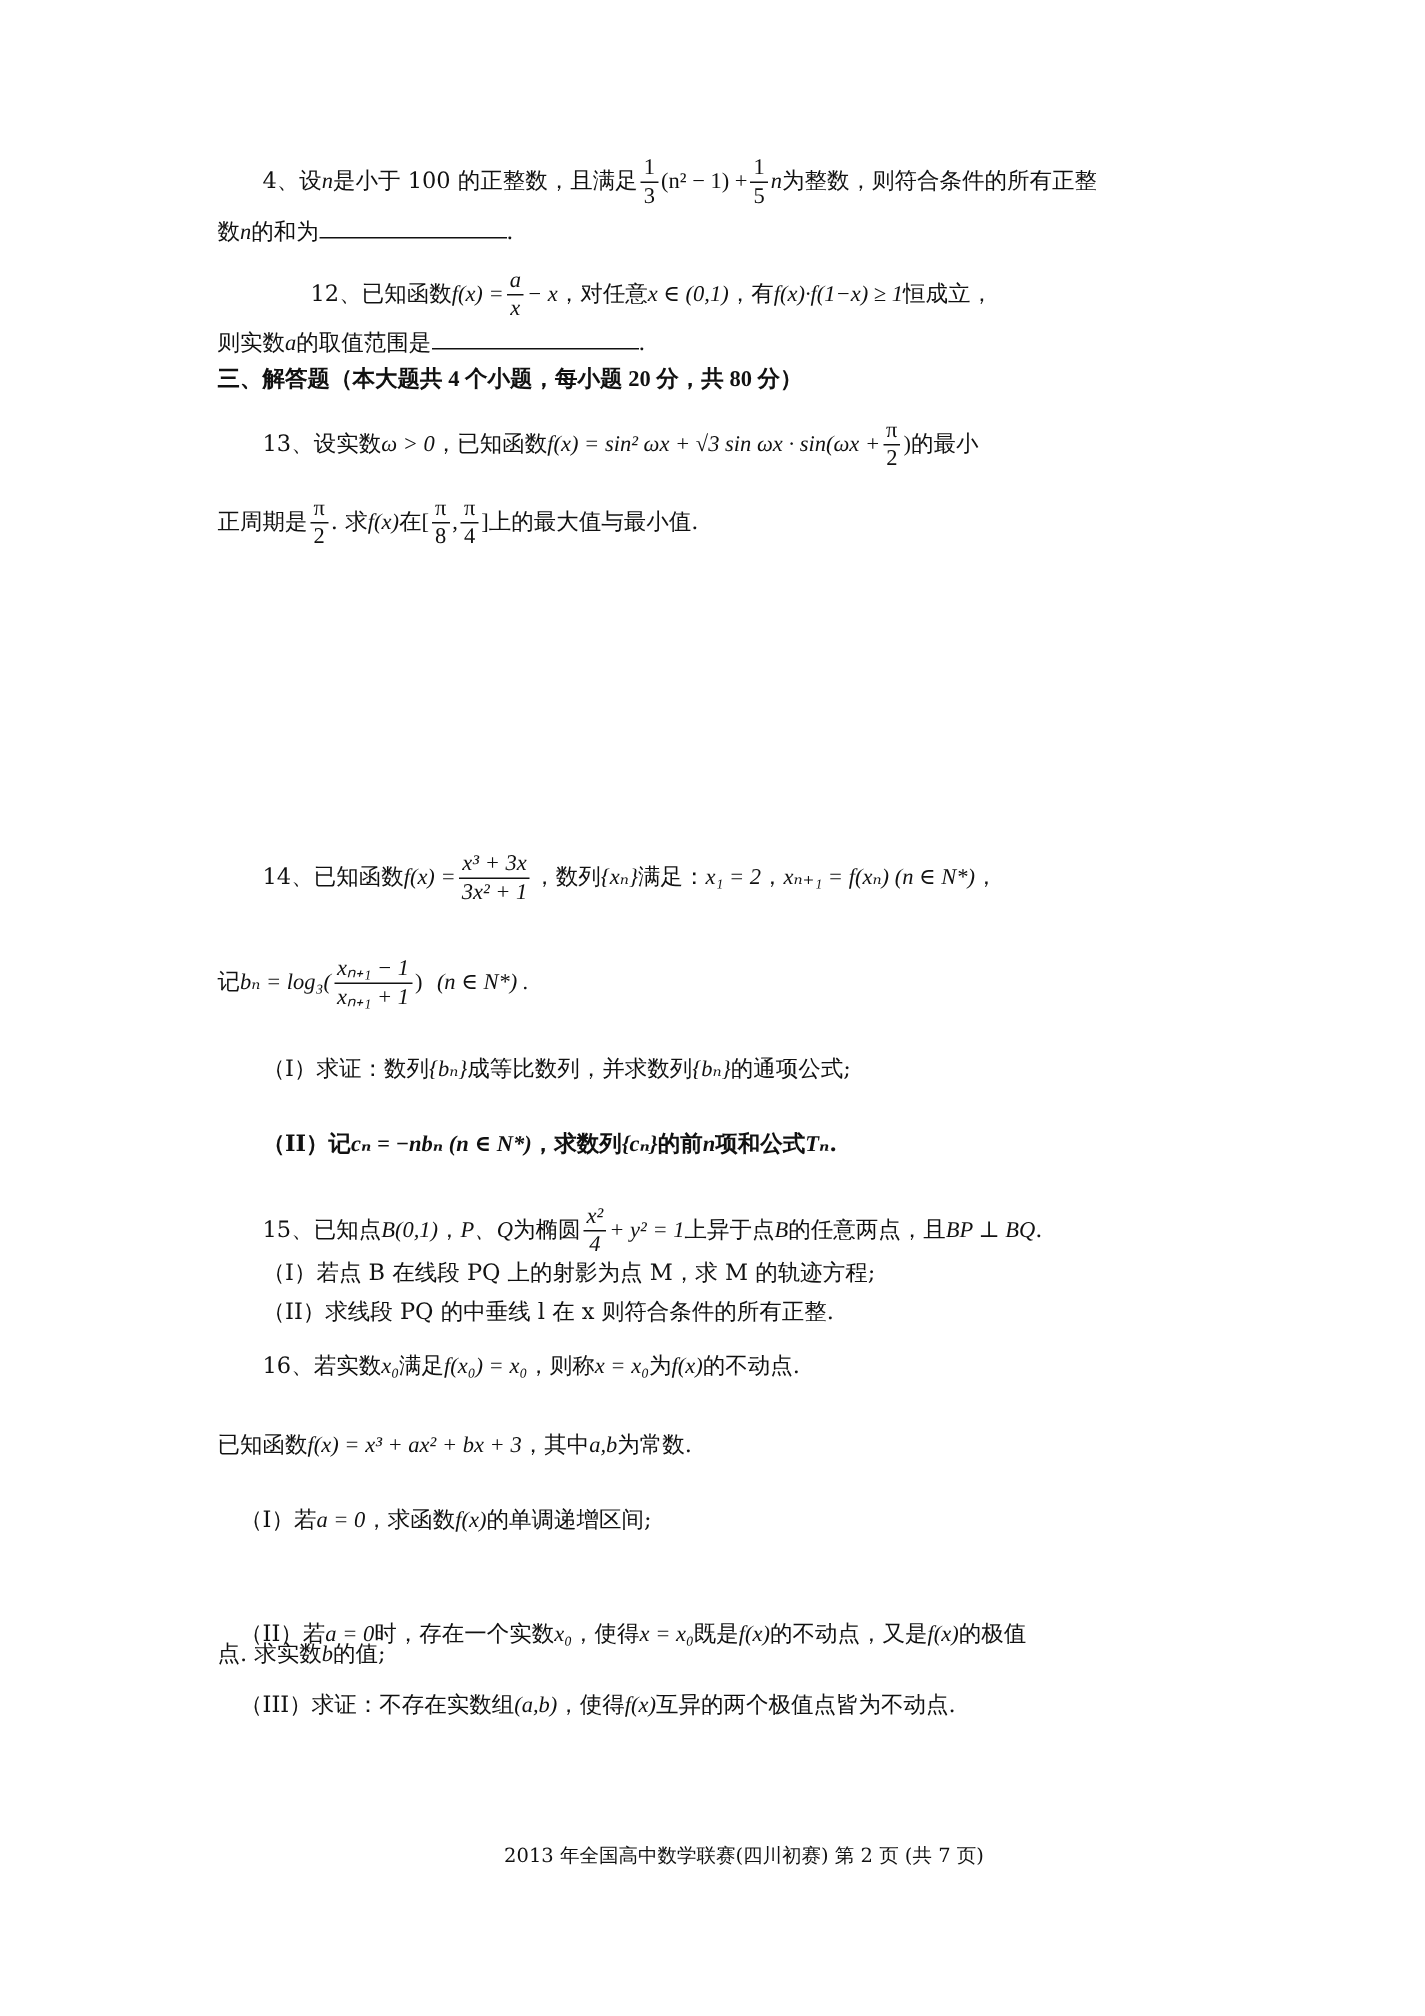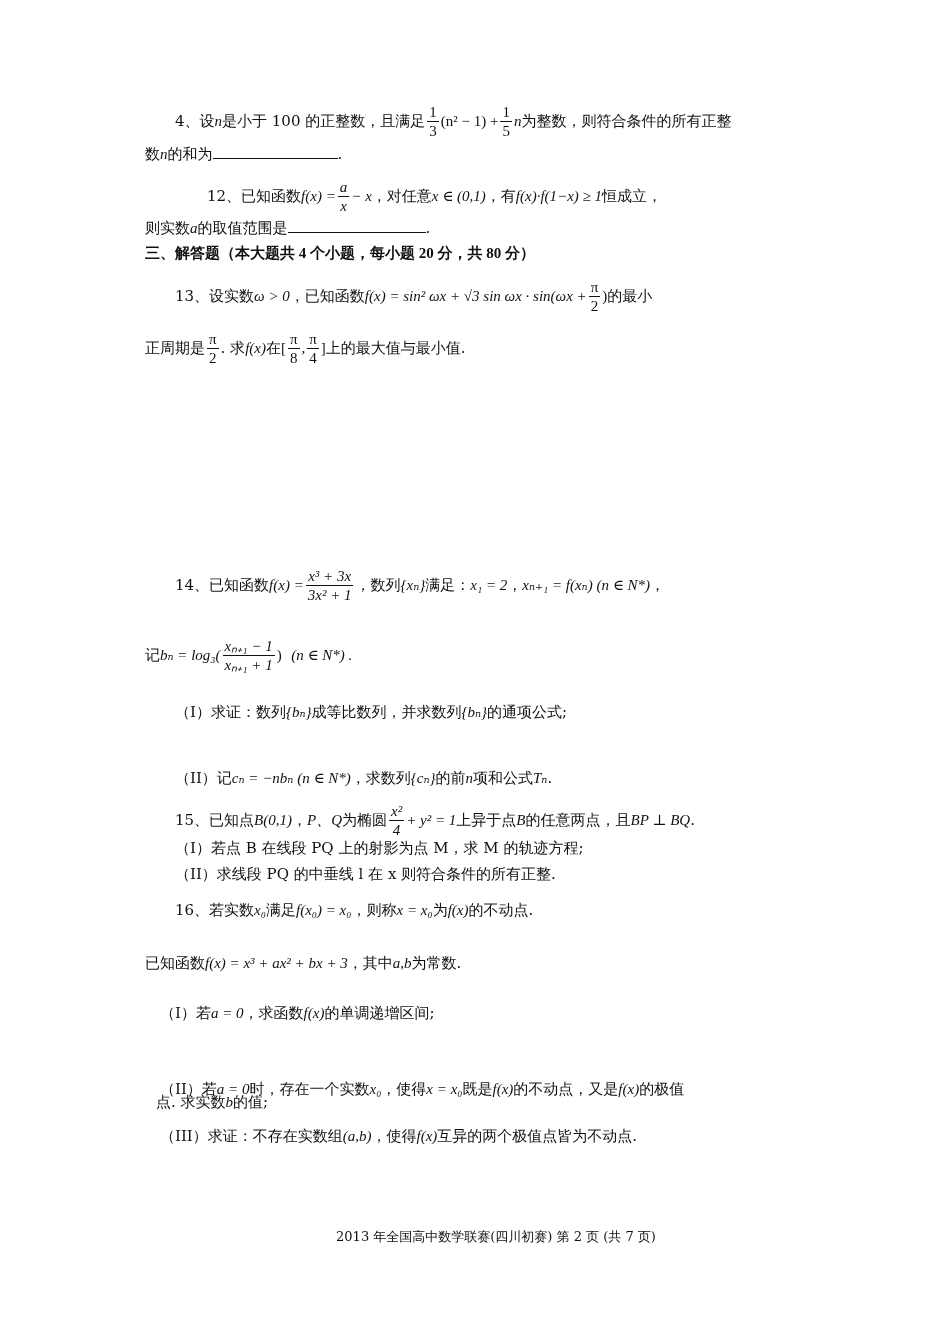--- a/index.html
+++ b/index.html
@@ -75,21 +75,21 @@
 </div>
 <div class="line" style="top:637px;left:145px;">
   <span>记</span><span class="m">bₙ = log₃(</span><span class="frac m">
       <span class="num">xₙ₊₁ − 1</span>
       <span class="den">xₙ₊₁ + 1</span>
     </span><span class="r">)</span>&nbsp;&nbsp;<span class="m">(n ∈ N*) .</span>
 </div>
 <div class="line" style="top:702px;left:175px;">
   <span>（I）</span><span>求证：数列</span><span class="m">{bₙ}</span><span>成等比数列，并求数列</span><span class="m">{bₙ}</span><span>的通项公式;</span>
 </div>
-<div class="line" style="top:768px;left:175px;">
+<div class="line" style="top:752px;left:175px;font-weight:bold;">
   <span>（II）</span><span>记</span><span class="m">cₙ = −nbₙ (n ∈ N*)</span><span>，求数列</span><span class="m">{cₙ}</span><span>的前</span><span class="m">n</span><span>项和公式</span><span class="m">Tₙ</span><span>.</span>
 </div>
 
 <div class="line" style="top:802px;left:175px;">
   <span>15、</span><span>已知点</span><span class="m">B(0,1)</span><span>，</span><span class="m">P、Q</span><span>为椭圆</span><span class="frac m">
       <span class="num">x²</span>
       <span class="den">4</span>
     </span><span class="m">+ y² = 1</span><span>上异于点</span><span class="m">B</span><span>的任意两点，且</span><span class="m">BP ⊥ BQ</span><span>.</span>
 </div>
 <div class="line" style="top:838px;left:175px;">（I）若点 B 在线段 PQ 上的射影为点 M，求 M 的轨迹方程;</div>
@@ -100,20 +100,20 @@
 </div>
 <div class="line" style="top:953px;left:145px;text-align:center;">
   <span>已知函数</span><span class="m">f(x) = x³ + ax² + bx + 3</span><span>，其中</span><span class="m">a,b</span><span>为常数.</span>
 </div>
 <div class="line" style="top:1003px;left:160px;">
   <span>（I）</span><span>若</span><span class="m">a = 0</span><span>，求函数</span><span class="m">f(x)</span><span>的单调递增区间;</span>
 </div>
 <div class="line" style="top:1051px;left:160px;margin-top:28px;">
   <span>（II）</span><span>若</span><span class="m">a = 0</span><span>时，存在一个实数</span><span class="m">x₀</span><span>，使得</span><span class="m">x = x₀</span><span>既是</span><span class="m">f(x)</span><span>的不动点，又是</span><span class="m">f(x)</span><span>的极值</span>
 </div>
-<div class="line" style="top:1092px;left:145px;margin-left:11px;">
+<div class="line" style="top:1092px;left:145px;">
   <span>点. 求实数</span><span class="m">b</span><span>的值;</span>
 </div>
 <div class="line" style="top:1126px;left:160px;">
   <span>（III）</span><span>求证：不存在实数组</span><span class="m">(a,b)</span><span>，使得</span><span class="m">f(x)</span><span>互异的两个极值点皆为不动点.</span>
 </div>
 
 <div class="footer">2013 年全国高中数学联赛(四川初赛) 第 2 页 (共 7 页)</div>
 
 </body></html>

